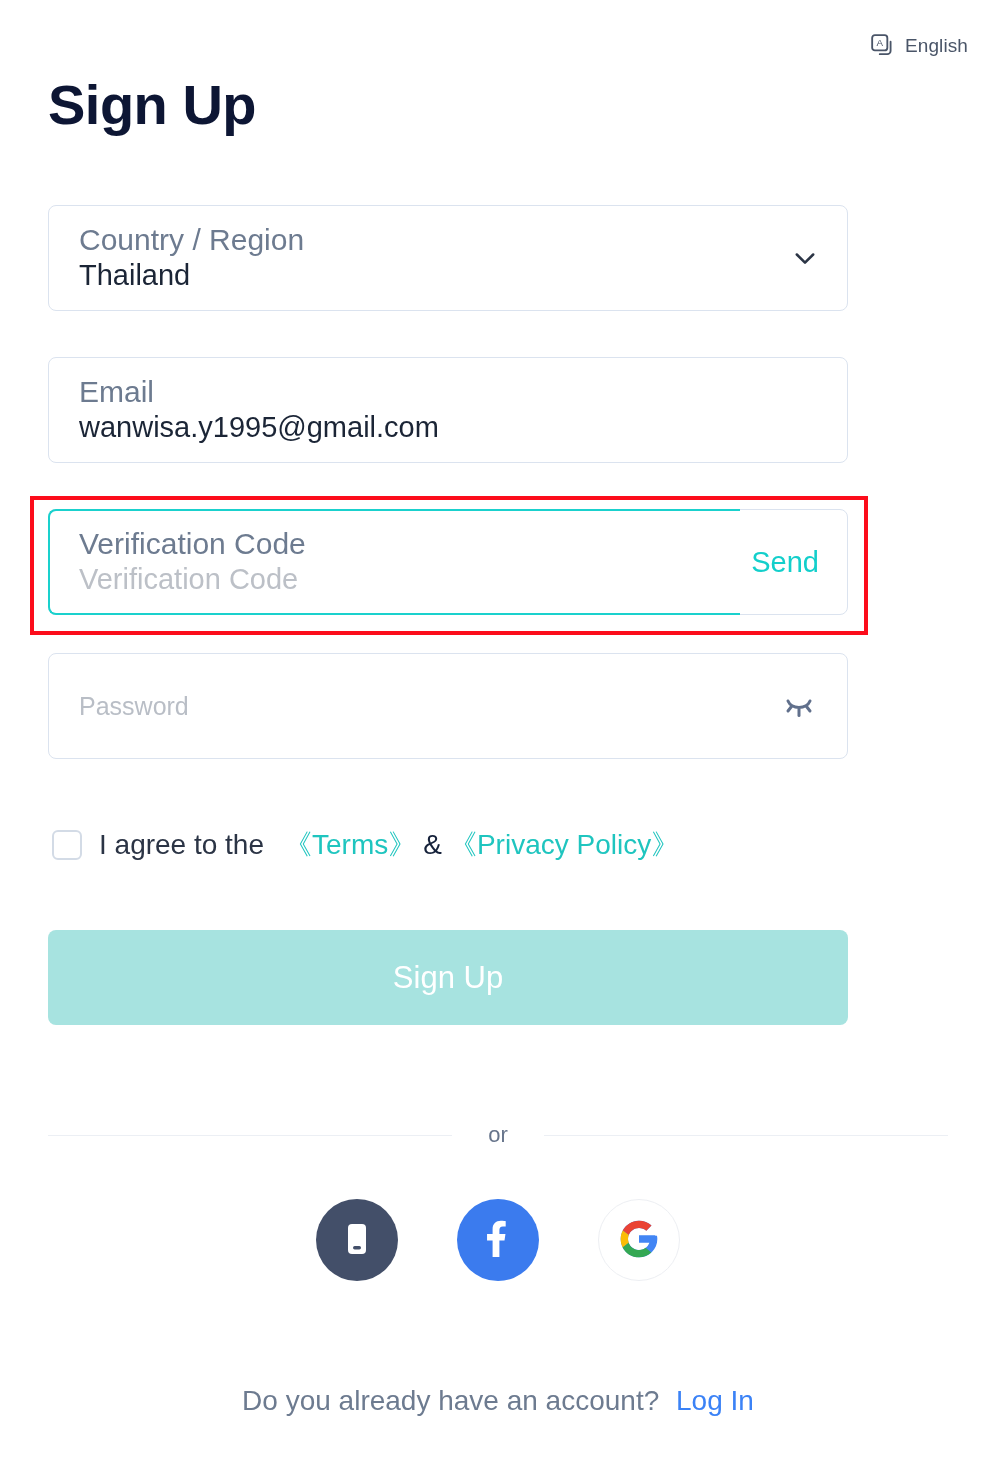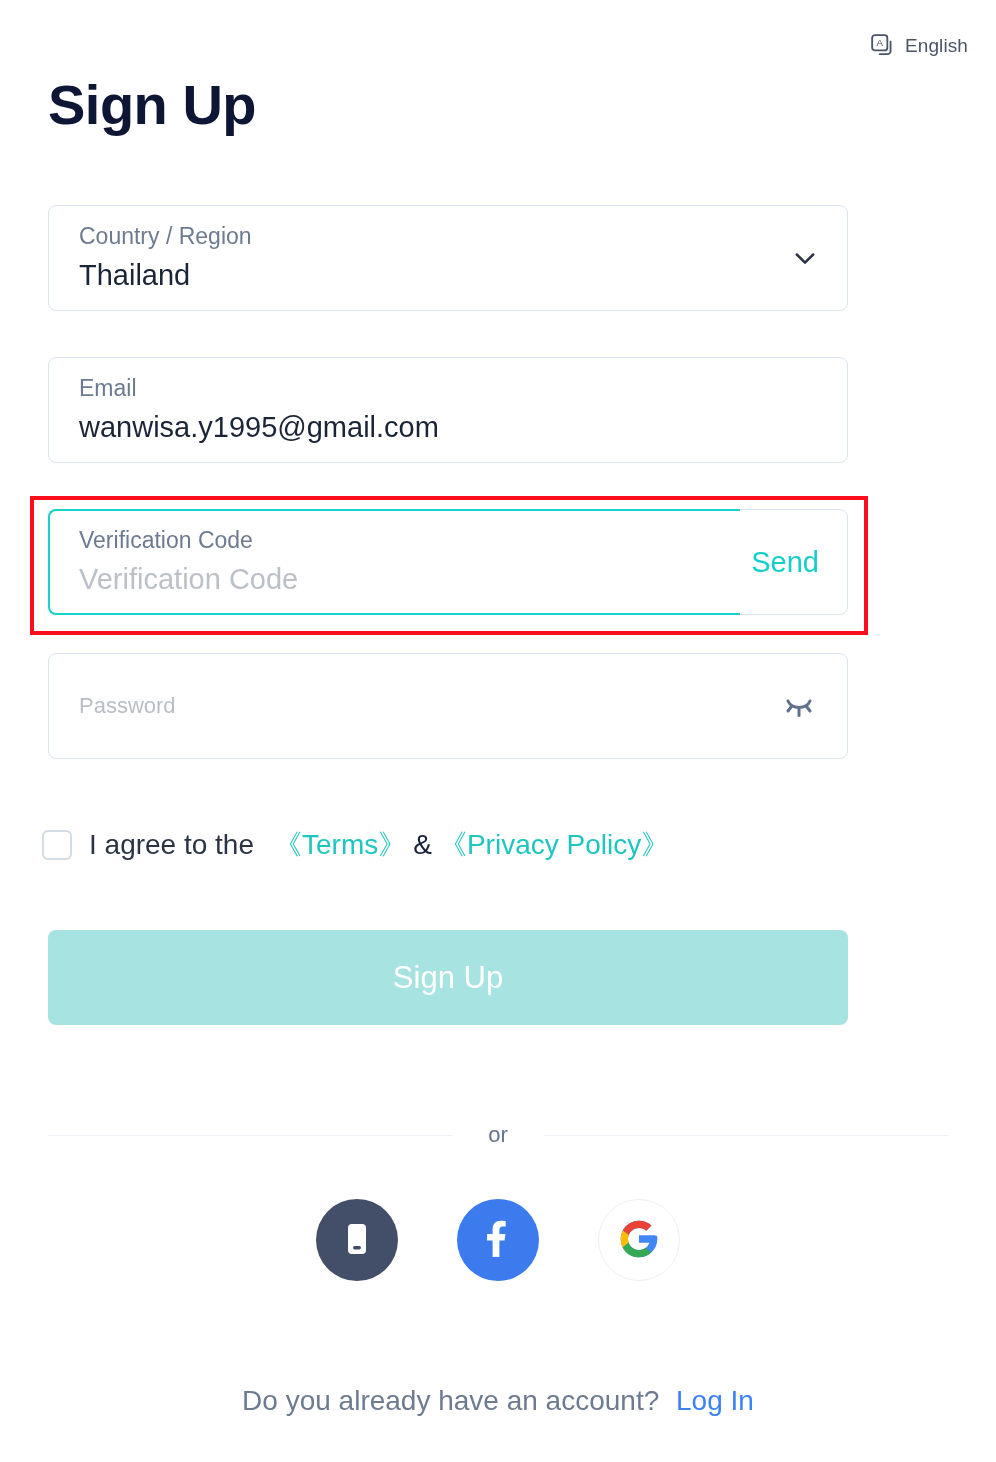--- a/index.html
+++ b/index.html
@@ -60,38 +60,38 @@
     border: 1px solid #dbe3ef;
     border-radius: 8px;
     background: #ffffff;
     margin-bottom: 46px;
   }
   .field.filled { }
   .field-label {
     position: absolute;
     left: 30px;
     top: 19px;
-    font-size: 23px;
+    font-size: 30px;
     color: #6d7b90;
     line-height: 1;
   }
   .field-value {
     position: absolute;
     left: 30px;
     top: 55px;
     font-size: 29px;
     color: #1b2536;
     line-height: 1;
   }
   .field-placeholder-center {
     position: absolute;
     left: 30px;
     top: 50%;
     transform: translateY(-50%);
-    font-size: 22px;
+    font-size: 25px;
     color: #b9bec6;
     line-height: 1;
   }
   .field-placeholder-low {
     position: absolute;
     left: 30px;
     top: 55px;
     font-size: 29px;
     color: #bcc0c7;
     line-height: 1;
@@ -154,21 +154,21 @@
     height: 139px;
     box-sizing: border-box;
     border: 4px solid #fc0d1b;
     pointer-events: none;
     z-index: 40;
   }
 
   
   .agree-row {
     position: absolute;
-    left: 42px;
+    left: 52px;
     top: 826px;
     display: flex;
     align-items: center;
     font-size: 28px;
   }
   .checkbox {
     width: 30px;
     height: 30px;
     box-sizing: border-box;
     border: 2px solid #d3dbe6;

